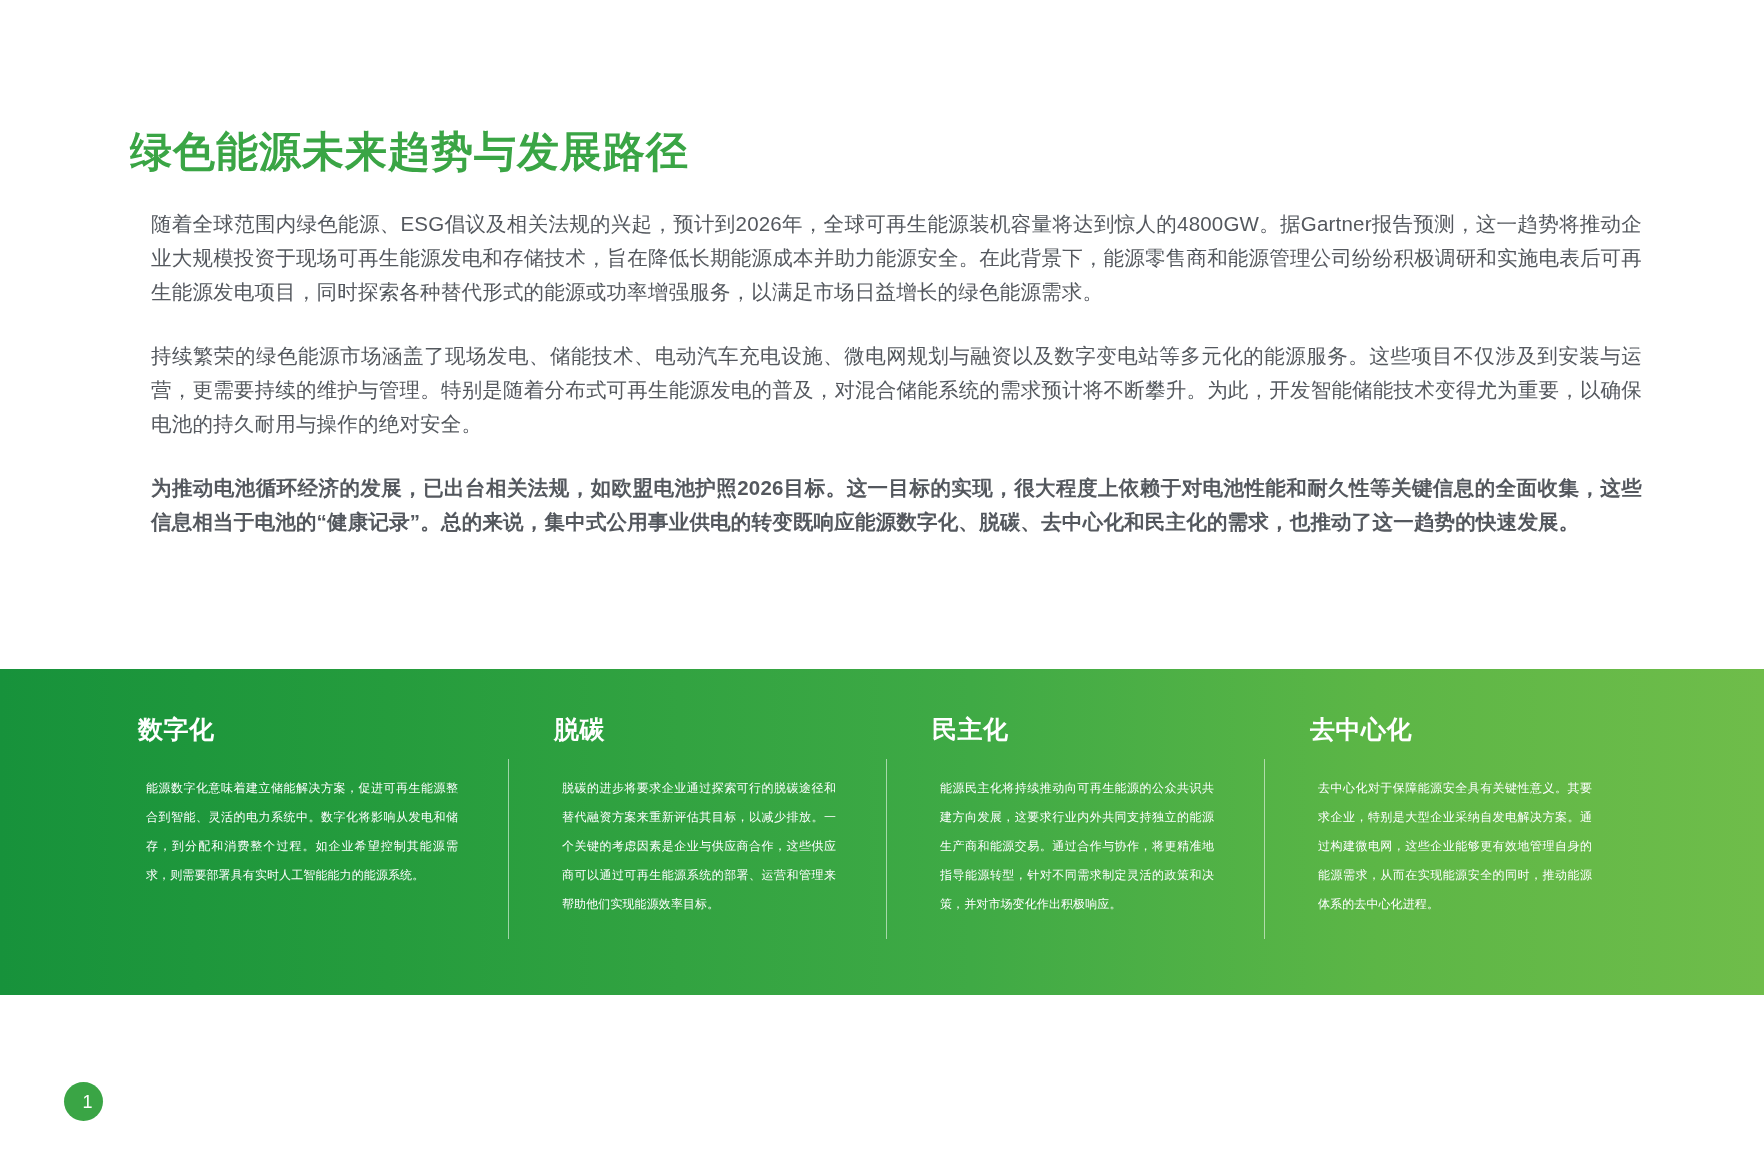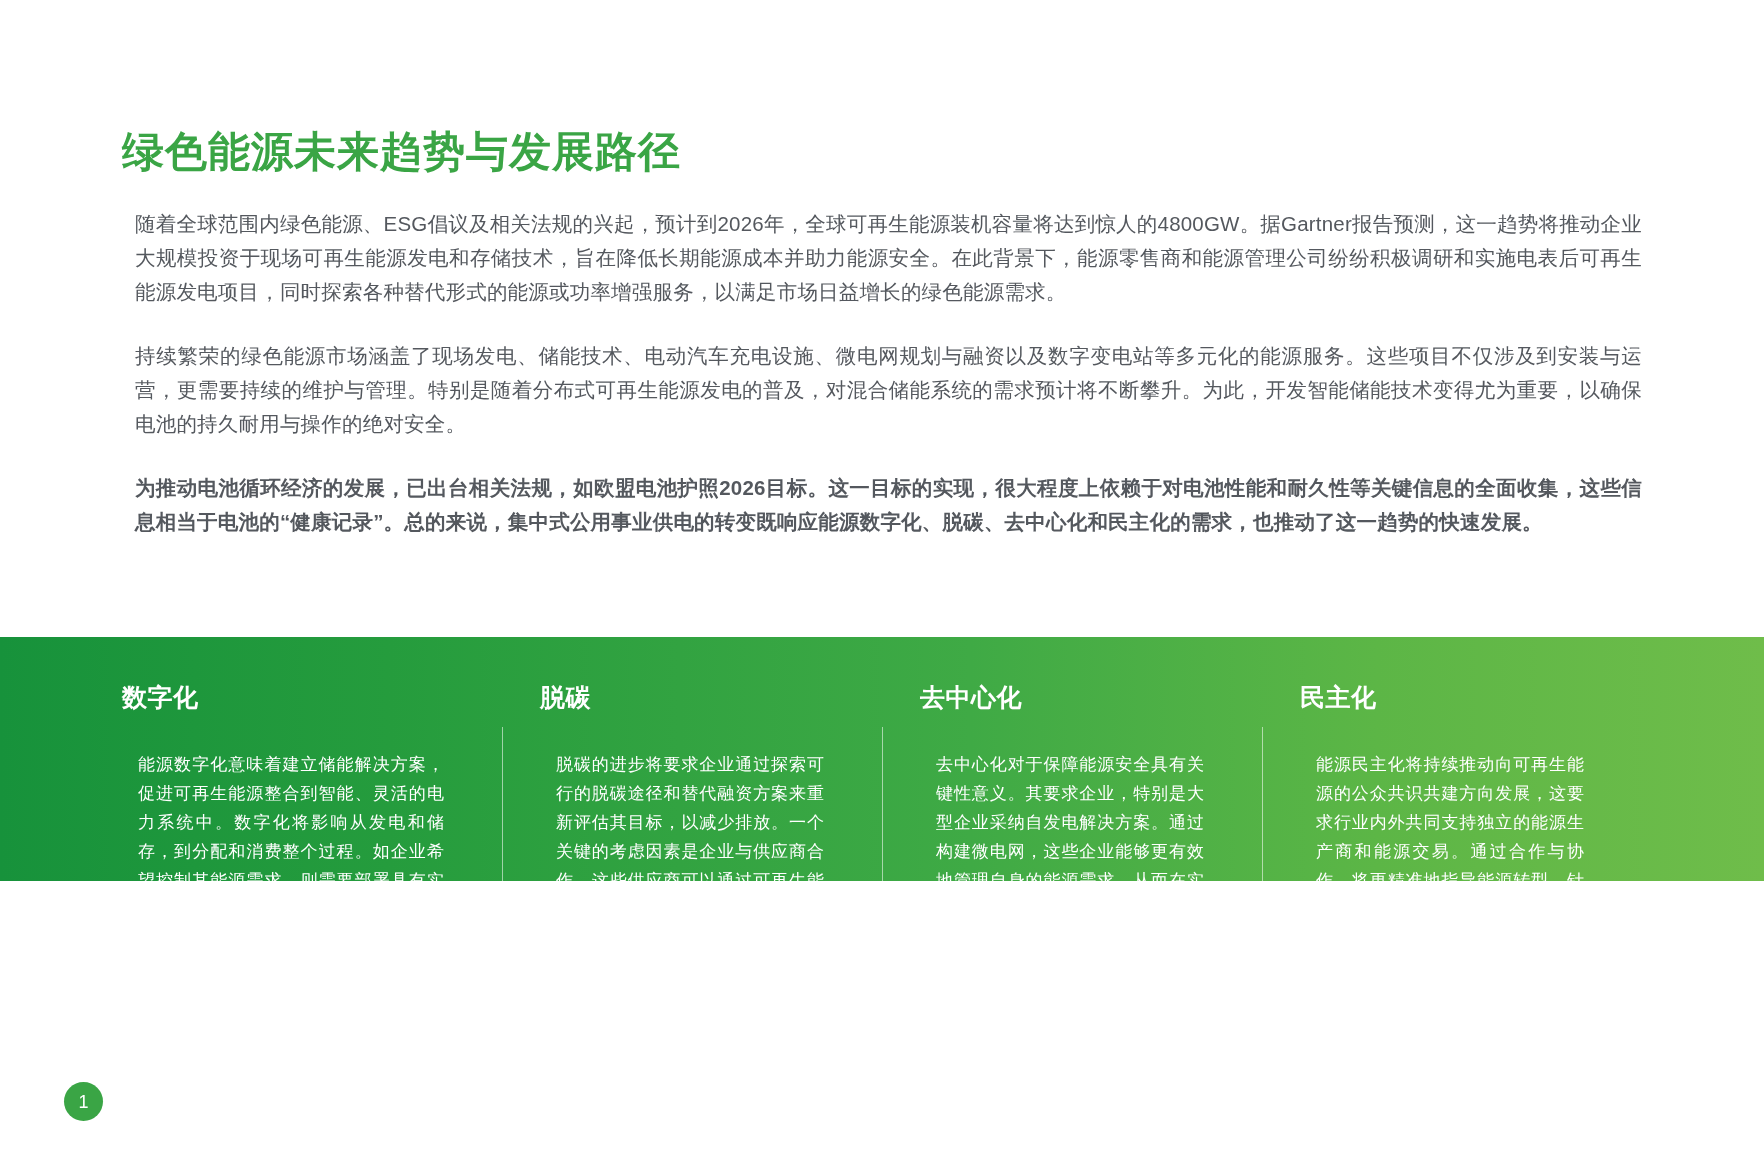--- a/index.html
+++ b/index.html
@@ -1,15 +1,15 @@
 <!DOCTYPE html>
 <html><head>
 <meta charset="utf-8">
 <style>
-  * { box-sizing: border-box; }
+  * { box-sizing: border-box; padding-left: 8px; }
   html, body {
     margin: 0;
     padding: 0;
     background: #ffffff;
   }
   body {
     width: 1764px;
     height: 1172px;
     font-family: "Liberation Sans", "DejaVu Sans", sans-serif;
     color: #4b5056;
@@ -52,23 +52,23 @@
     text-align: justify;
     text-justify: inter-ideograph;
     letter-spacing: 0.2px;
   }
   .intro p:last-child { margin-bottom: 0; font-weight: bold; }
 
   
   .band {
     position: absolute;
     left: 0;
-    top: 637px;
+    top: 669px;
     width: 1764px;
-    height: 244px;
+    height: 326px;
     background: linear-gradient(to right, #17923b 0%, #259c3d 22%, #3faa45 55%, #5cb646 78%, #6fbd4a 100%);
   }
 
   .band-inner {
     position: absolute;
     left: 122px;
     top: 0;
     width: 1520px;
     height: 326px;
     display: flex;
@@ -96,23 +96,23 @@
   .pillar-title {
     margin: 0;
     padding-top: 45px;
     font-size: 25px;
     font-weight: bold;
     color: #ffffff;
     letter-spacing: 0.5px;
     line-height: 1.2;
   }
   .pillar-body {
-    margin: 16px;
+    margin: 8px;
     padding-top: 22px;
-    font-size: 17px;
+    font-size: 12px;
     line-height: 29px;
     color: #ffffff;
     text-align: justify;
     text-justify: inter-ideograph;
     letter-spacing: 0.1px;
   }
 
   
   .page-number {
     position: absolute;
@@ -151,27 +151,27 @@
         <h2 class="pillar-title">数字化</h2>
         <p class="pillar-body">能源数字化意味着建立储能解决方案，促进可再生能源整合到智能、灵活的电力系统中。数字化将影响从发电和储存，到分配和消费整个过程。如企业希望控制其能源需求，则需要部署具有实时人工智能能力的能源系统。</p>
       </div>
 
       <div class="pillar">
         <h2 class="pillar-title">脱碳</h2>
         <p class="pillar-body">脱碳的进步将要求企业通过探索可行的脱碳途径和替代融资方案来重新评估其目标，以减少排放。一个关键的考虑因素是企业与供应商合作，这些供应商可以通过可再生能源系统的部署、运营和管理来帮助他们实现能源效率目标。</p>
       </div>
 
       <div class="pillar">
-        <h2 class="pillar-title">去中心化</h2>
-        <p class="pillar-body">去中心化对于保障能源安全具有关键性意义。其要求企业，特别是大型企业采纳自发电解决方案。通过构建微电网，这些企业能够更有效地管理自身的能源需求，从而在实现能源安全的同时，推动能源体系的去中心化进程。</p>
+        <h2 class="pillar-title">民主化</h2>
+        <p class="pillar-body">能源民主化将持续推动向可再生能源的公众共识共建方向发展，这要求行业内外共同支持独立的能源生产商和能源交易。通过合作与协作，将更精准地指导能源转型，针对不同需求制定灵活的政策和决策，并对市场变化作出积极响应。</p>
       </div>
 
       <div class="pillar">
-        <h2 class="pillar-title">民主化</h2>
-        <p class="pillar-body">能源民主化将持续推动向可再生能源的公众共识共建方向发展，这要求行业内外共同支持独立的能源生产商和能源交易。通过合作与协作，将更精准地指导能源转型，针对不同需求制定灵活的政策和决策，并对市场变化作出积极响应。</p>
+        <h2 class="pillar-title">去中心化</h2>
+        <p class="pillar-body">去中心化对于保障能源安全具有关键性意义。其要求企业，特别是大型企业采纳自发电解决方案。通过构建微电网，这些企业能够更有效地管理自身的能源需求，从而在实现能源安全的同时，推动能源体系的去中心化进程。</p>
       </div>
 
     </div>
   </div>
 
   <div class="page-number">1</div>
 
 </div>
 
 </body></html>

